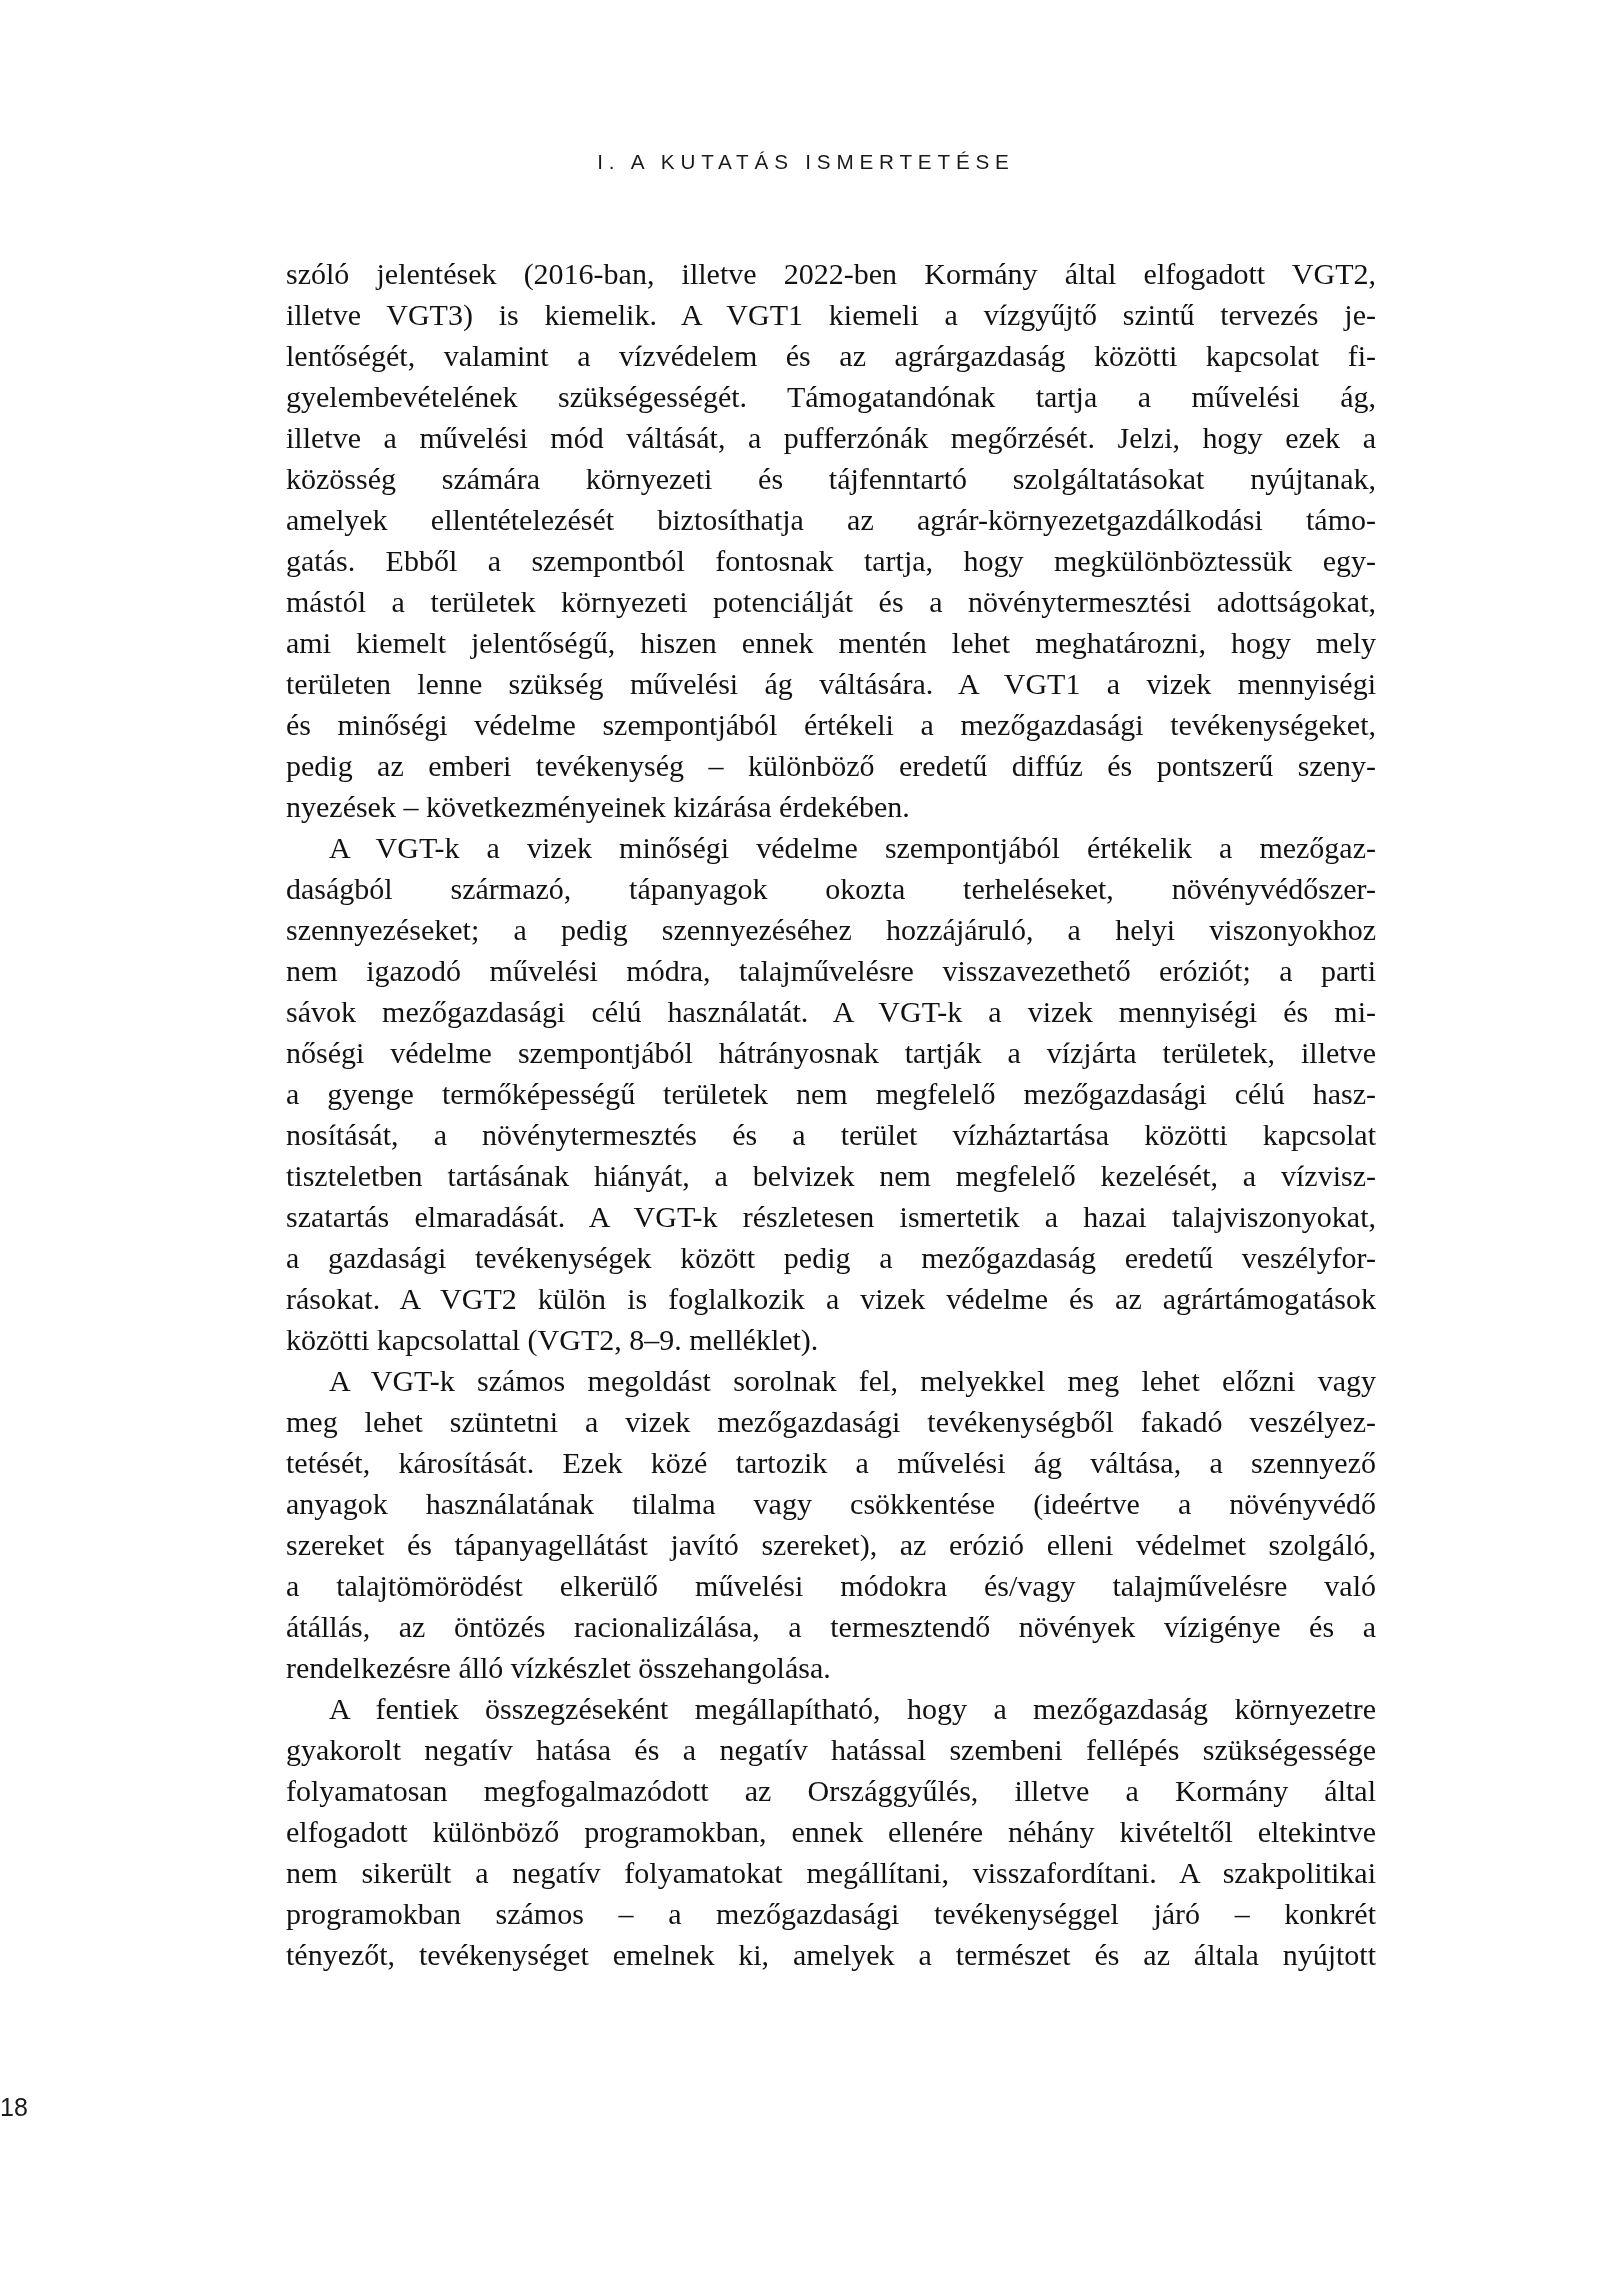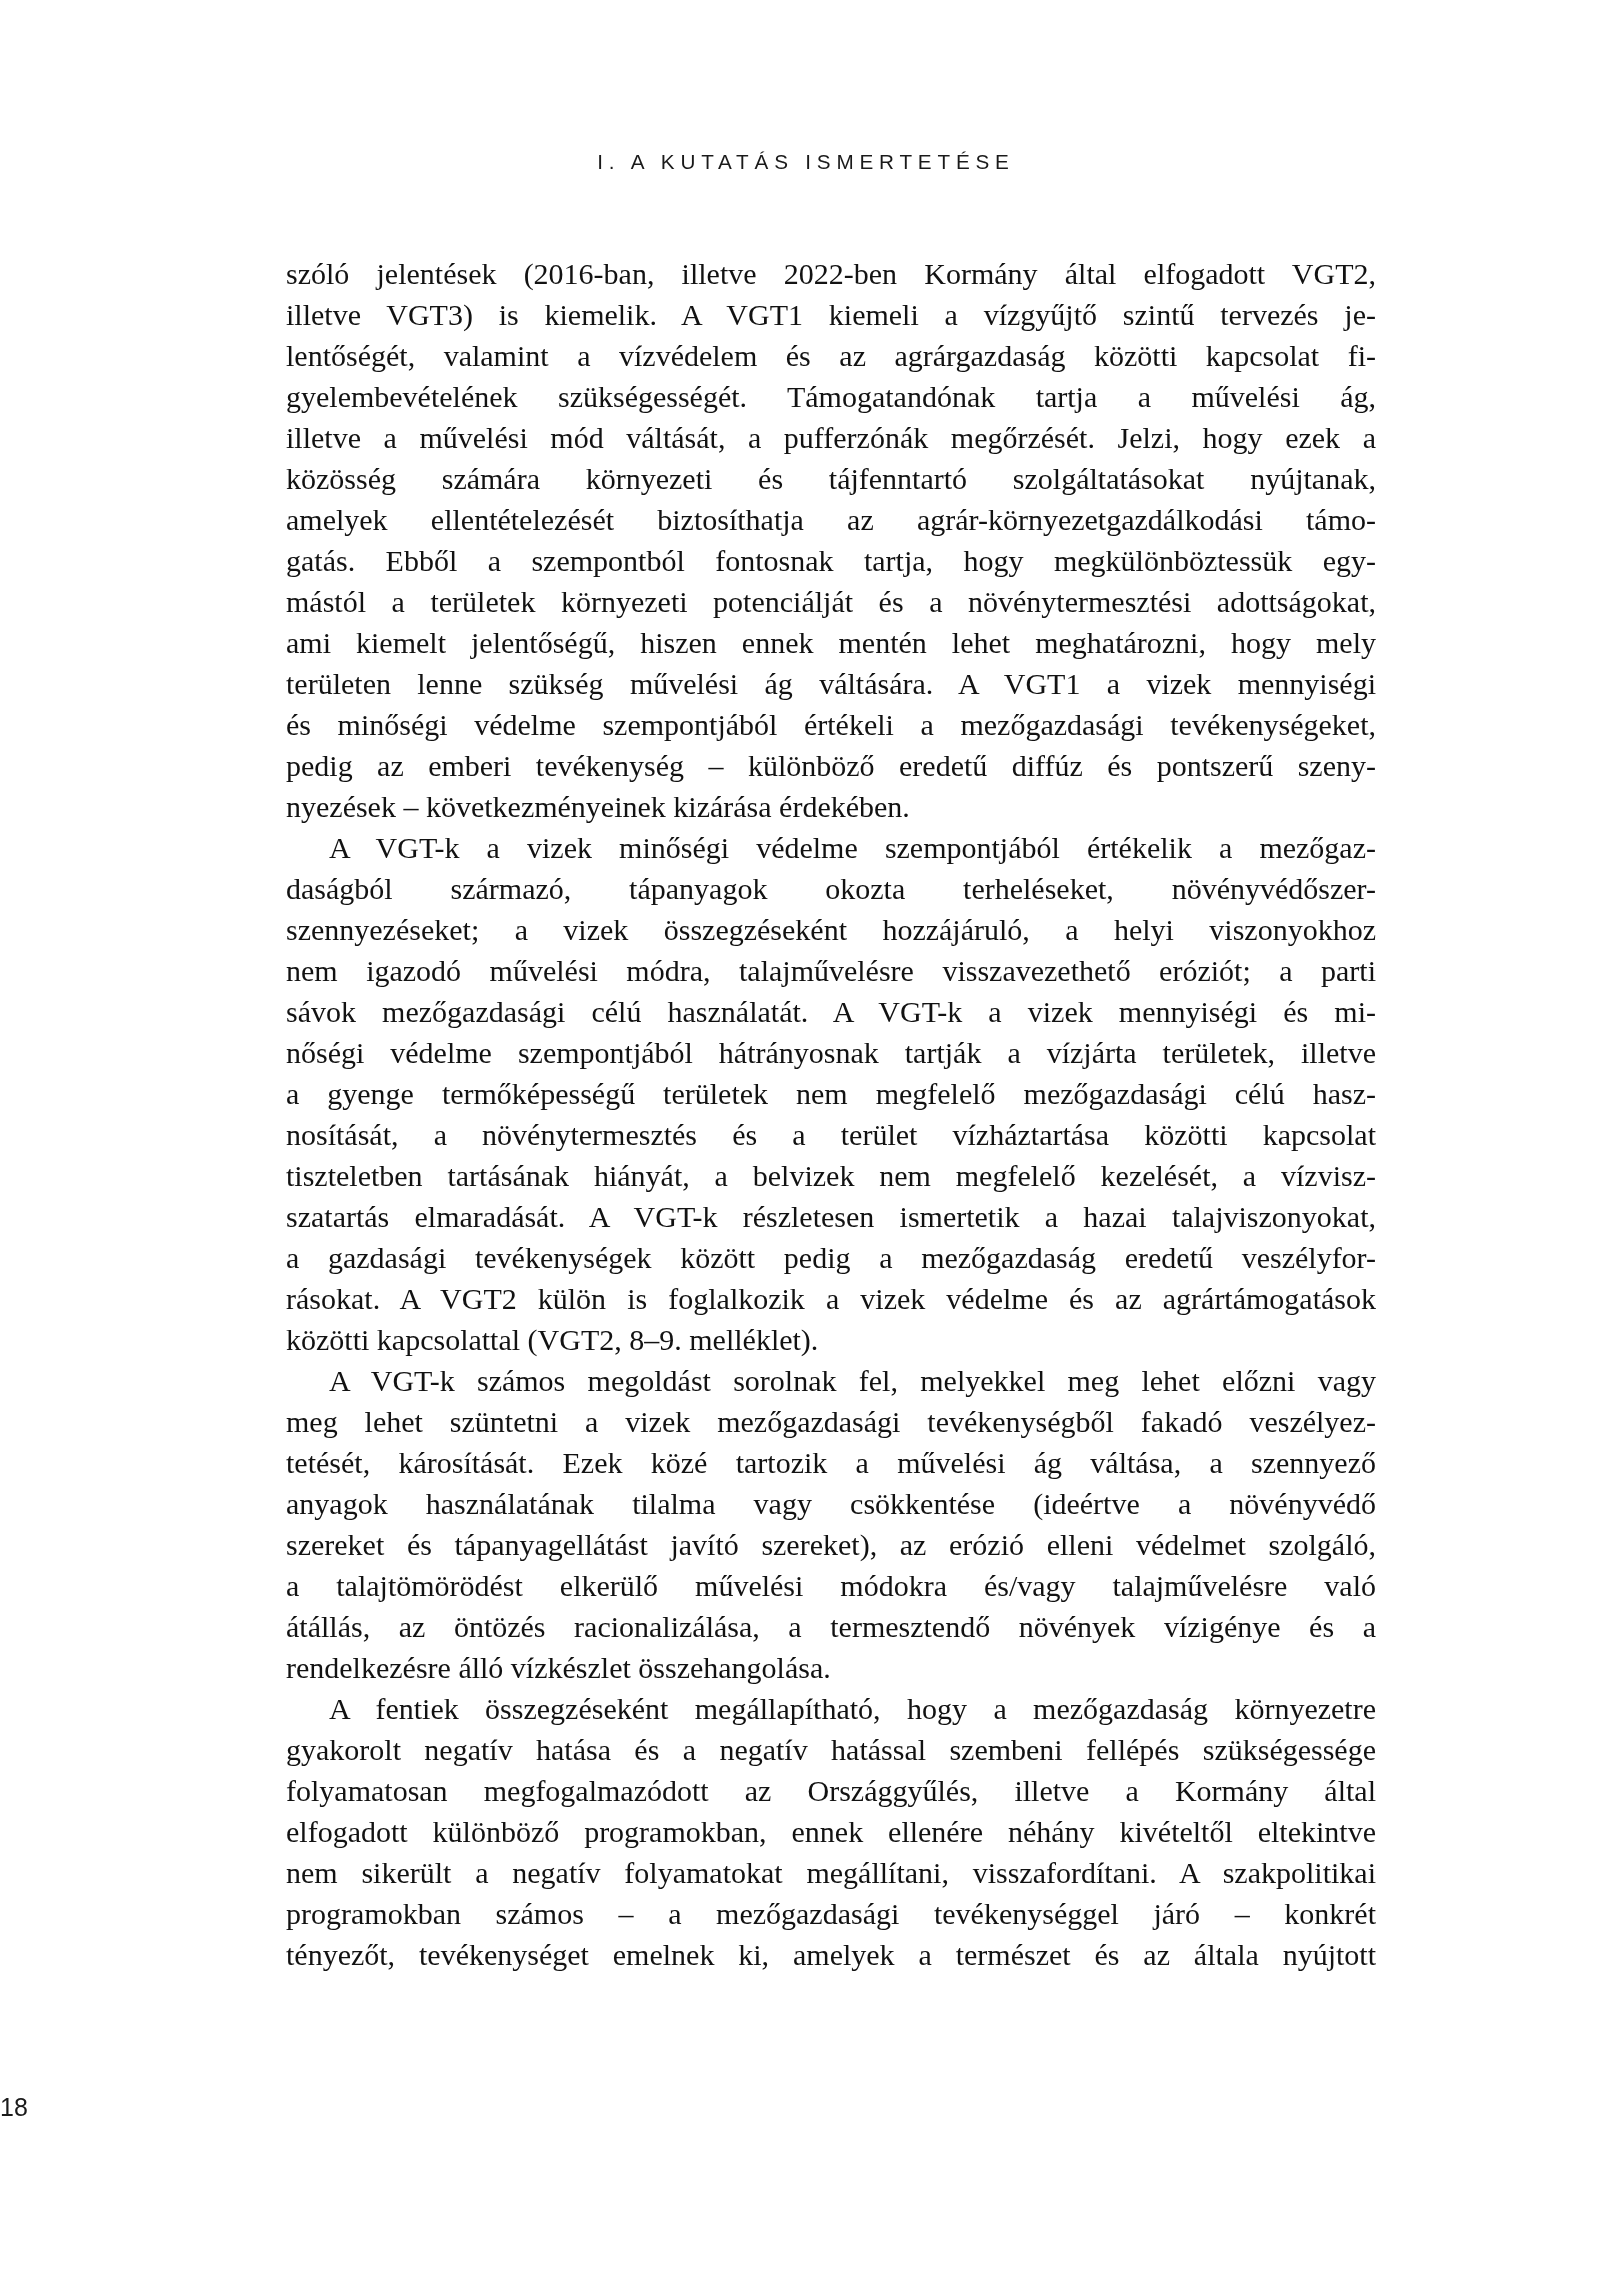--- a/index.html
+++ b/index.html
@@ -73,21 +73,21 @@
       <div class="line">amelyek ellentételezését biztosíthatja az agrár-környezetgazdálkodási támo-</div>
       <div class="line">gatás. Ebből a szempontból fontosnak tartja, hogy megkülönböztessük egy-</div>
       <div class="line">mástól a területek környezeti potenciálját és a növénytermesztési adottságokat,</div>
       <div class="line">ami kiemelt jelentőségű, hiszen ennek mentén lehet meghatározni, hogy mely</div>
       <div class="line">területen lenne szükség művelési ág váltására. A VGT1 a vizek mennyiségi</div>
       <div class="line">és minőségi védelme szempontjából értékeli a mezőgazdasági tevékenységeket,</div>
       <div class="line">pedig az emberi tevékenység – különböző eredetű diffúz és pontszerű szeny-</div>
       <div class="line endpara">nyezések – következményeinek kizárása érdekében.</div>
       <div class="line indent">A VGT-k a vizek minőségi védelme szempontjából értékelik a mezőgaz-</div>
       <div class="line">daságból származó, tápanyagok okozta terheléseket, növényvédőszer-</div>
-      <div class="line">szennyezéseket; a vizek összegzéseként hozzájáruló, a helyi viszonyokhoz</div>
+      <div class="line">szennyezéseket; a pedig szennyezéséhez hozzájáruló, a helyi viszonyokhoz</div>
       <div class="line">nem igazodó művelési módra, talajművelésre visszavezethető eróziót; a parti</div>
       <div class="line">sávok mezőgazdasági célú használatát. A VGT-k a vizek mennyiségi és mi-</div>
       <div class="line">nőségi védelme szempontjából hátrányosnak tartják a vízjárta területek, illetve</div>
       <div class="line">a gyenge termőképességű területek nem megfelelő mezőgazdasági célú hasz-</div>
       <div class="line">nosítását, a növénytermesztés és a terület vízháztartása közötti kapcsolat</div>
       <div class="line">tiszteletben tartásának hiányát, a belvizek nem megfelelő kezelését, a vízvisz-</div>
       <div class="line">szatartás elmaradását. A VGT-k részletesen ismertetik a hazai talajviszonyokat,</div>
       <div class="line">a gazdasági tevékenységek között pedig a mezőgazdaság eredetű veszélyfor-</div>
       <div class="line">rásokat. A VGT2 külön is foglalkozik a vizek védelme és az agrártámogatások</div>
       <div class="line endpara">közötti kapcsolattal (VGT2, 8–9. melléklet).</div>

